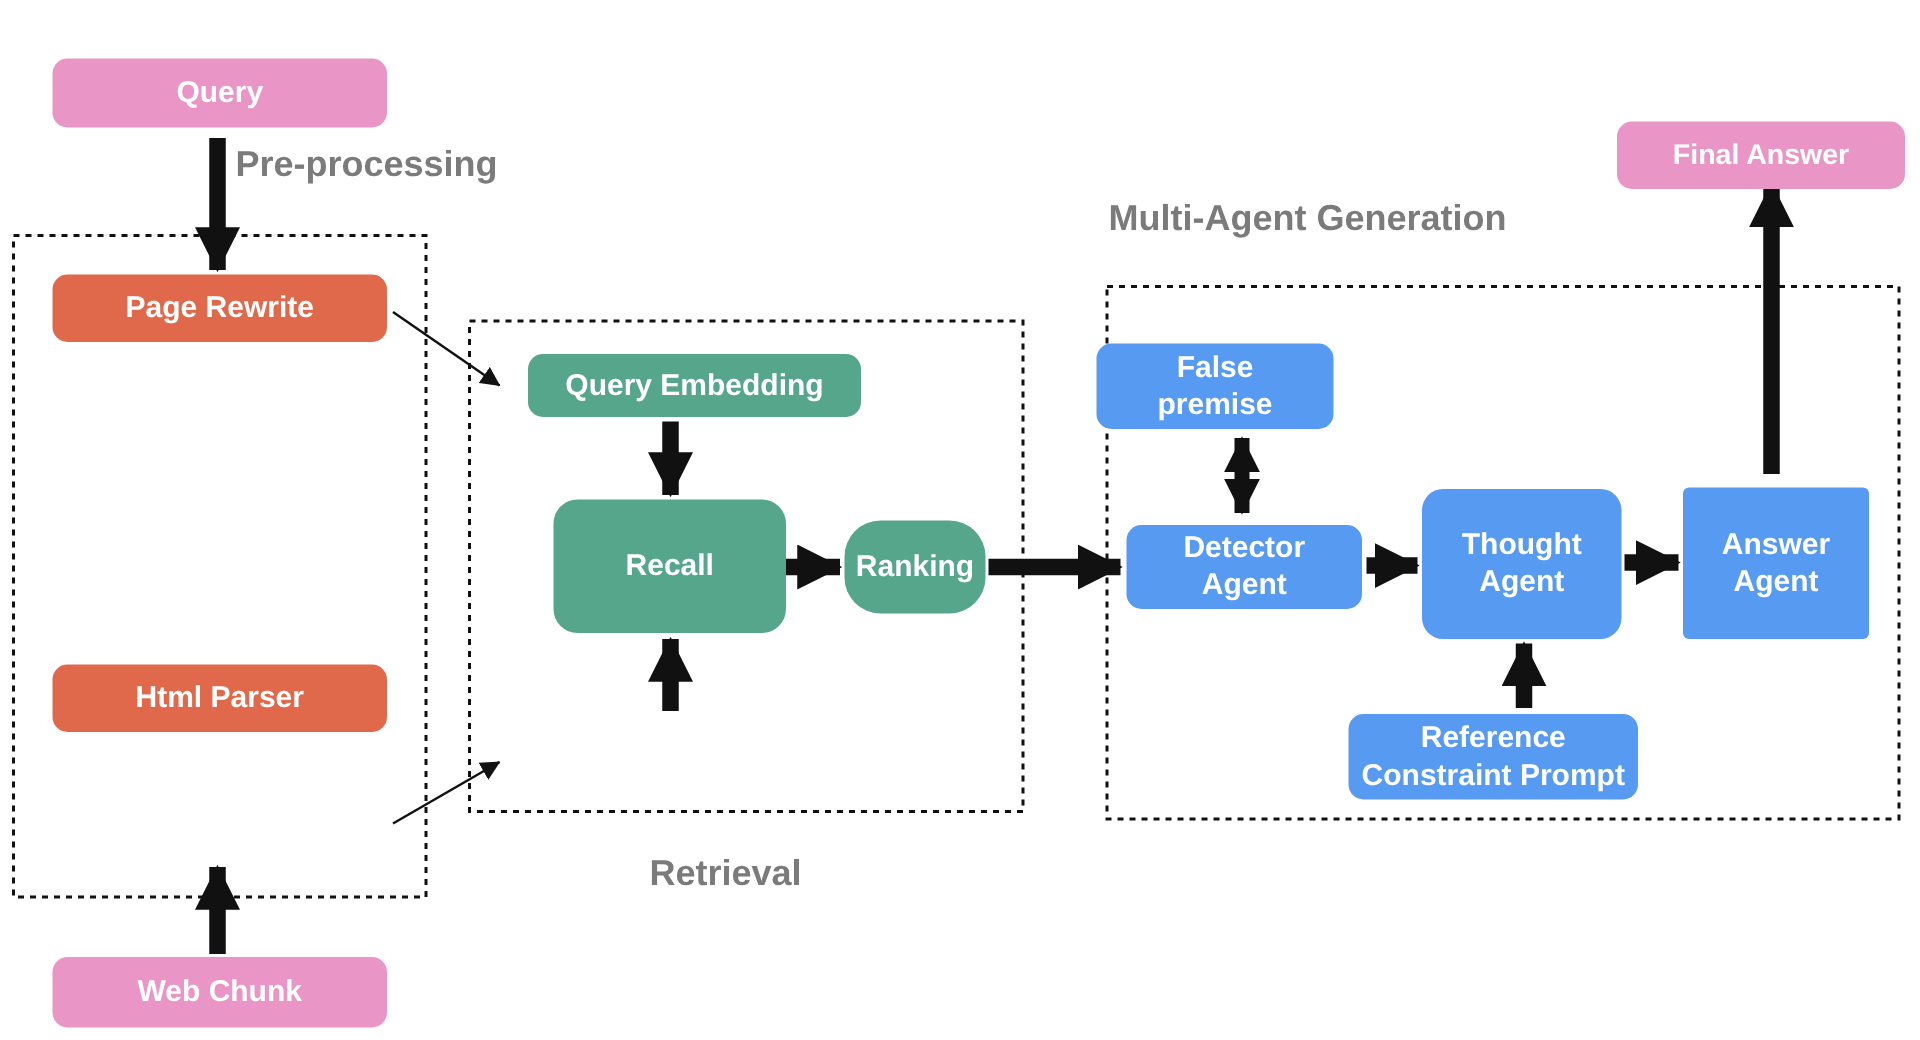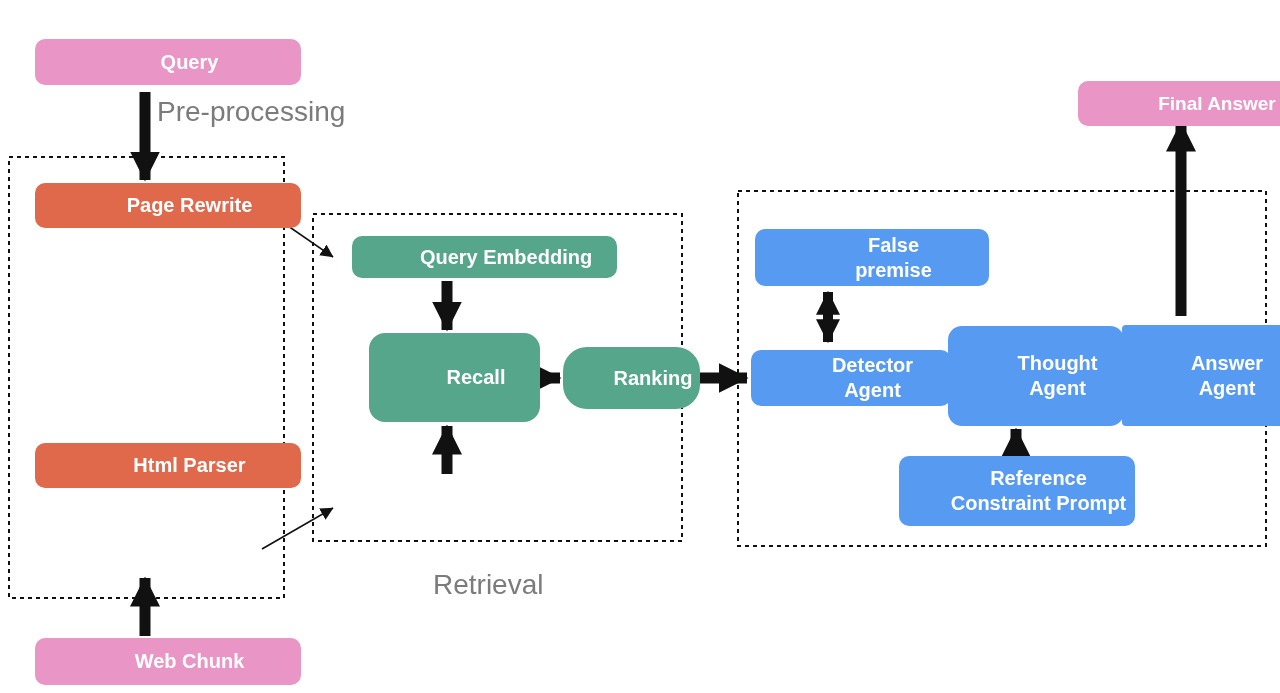--- a/index.html
+++ b/index.html
@@ -8,29 +8,29 @@
     font-family:"Liberation Sans", sans-serif;overflow:hidden;
   }
   #arrow-layer{position:absolute;left:0;top:0;width:1280px;height:693px;}
   .dash{fill:none;stroke:#111111;stroke-width:2;stroke-dasharray:4 4;}
   .thick{stroke:#111111;stroke-width:11;}
   .mid{stroke:#111111;stroke-width:10;}
   .thin{stroke:#111111;stroke-width:1.6;}
   .node{
     position:absolute;display:flex;align-items:center;justify-content:center;
     color:#ffffff;font-weight:bold;font-size:20px;line-height:1.25;
-    text-align:center;white-space:pre-line;border-radius:10px;z-index:2;padding-left:43px;
+    text-align:center;white-space:pre-line;border-radius:10px;z-index:2;
   }
   .pink{background:var(--pink,#e996c7);}
   .orange{background:var(--orange,#e0694b);}
   .green{background:var(--green,#56a68b);}
   .blue{background:var(--blue,#579af2);}
   .section-label{
-    position:absolute;color:var(--label_gray,#7b7b7b);font-size:28px;
-    font-weight:400;white-space:nowrap;z-index:2;
+    position:absolute;color:var(--label_gray,#7b7b7b);font-size:24px;
+    font-weight:700;white-space:nowrap;z-index:2;
   }
 </style>
 </head>
 <body>
 
 <div id="canvas">
 
   <svg id="arrow-layer">
     <defs>
       <marker id="head-thick" viewBox="0 0 10 10" refX="9.5" refY="5" markerUnits="userSpaceOnUse" markerWidth="30" markerHeight="30" orient="auto-start-reverse">
@@ -59,36 +59,37 @@
     <line class="thick" x1="1083" y1="375" x2="1119" y2="375" marker-end="url(#head-thick)"></line>
     <line class="thick" x1="1016" y1="472" x2="1016" y2="429" marker-end="url(#head-thick)"></line>
     <line class="thick" x1="1181" y1="316" x2="1181" y2="123" marker-end="url(#head-thick)"></line>
 
     <line class="thin" x1="262" y1="208" x2="333" y2="257" marker-end="url(#head-thin)"></line>
     <line class="thin" x1="262" y1="549" x2="333" y2="508" marker-end="url(#head-thin)"></line>
   </svg>
 
   <div class="section-label" style="left:157px;top:96px">Pre-processing</div>
   <div class="section-label" style="left:433px;top:569px">Retrieval</div>
+  <div class="section-label" style="left:739px;top:132px">Multi-Agent Generation</div>
 
   <div class="node pink" style="left:35px;top:39px;width:223px;height:46px">Query</div>
   <div class="node orange" style="left:35px;top:183px;width:223px;height:45px">Page Rewrite</div>
   <div class="node orange" style="left:35px;top:443px;width:223px;height:45px">Html Parser</div>
   <div class="node pink" style="left:35px;top:638px;width:223px;height:47px">Web Chunk</div>
 
   <div class="node green" style="left:352px;top:236px;width:222px;height:42px">Query Embedding</div>
-  <div class="node green" style="left:369px;top:333px;width:128px;height:89px;border-radius:16px">Recall</div>
+  <div class="node green" style="left:369px;top:333px;width:155px;height:89px;border-radius:16px">Recall</div>
   <div class="node green" style="left:563px;top:347px;width:94px;height:62px;border-radius:24px">Ranking</div>
 
-  <div class="node blue" style="left:755px;top:229px;width:191px;height:57px">False
+  <div class="node blue" style="left:731px;top:229px;width:158px;height:57px">False
 premise</div>
   <div class="node blue" style="left:751px;top:350px;width:157px;height:56px">Detector
 Agent</div>
   <div class="node blue" style="left:948px;top:326px;width:133px;height:100px;border-radius:14px">Thought
 Agent</div>
   <div class="node blue" style="left:1122px;top:325px;width:124px;height:101px;border-radius:4px">Answer
 Agent</div>
-  <div class="node blue" style="left:899px;top:456px;width:193px;height:70px">Reference
+  <div class="node blue" style="left:899px;top:476px;width:193px;height:57px">Reference
 Constraint Prompt</div>
 
   <div class="node pink" style="left:1078px;top:81px;width:192px;height:45px;font-size:19px">Final Answer</div>
 
 </div>
 
 </body></html>

